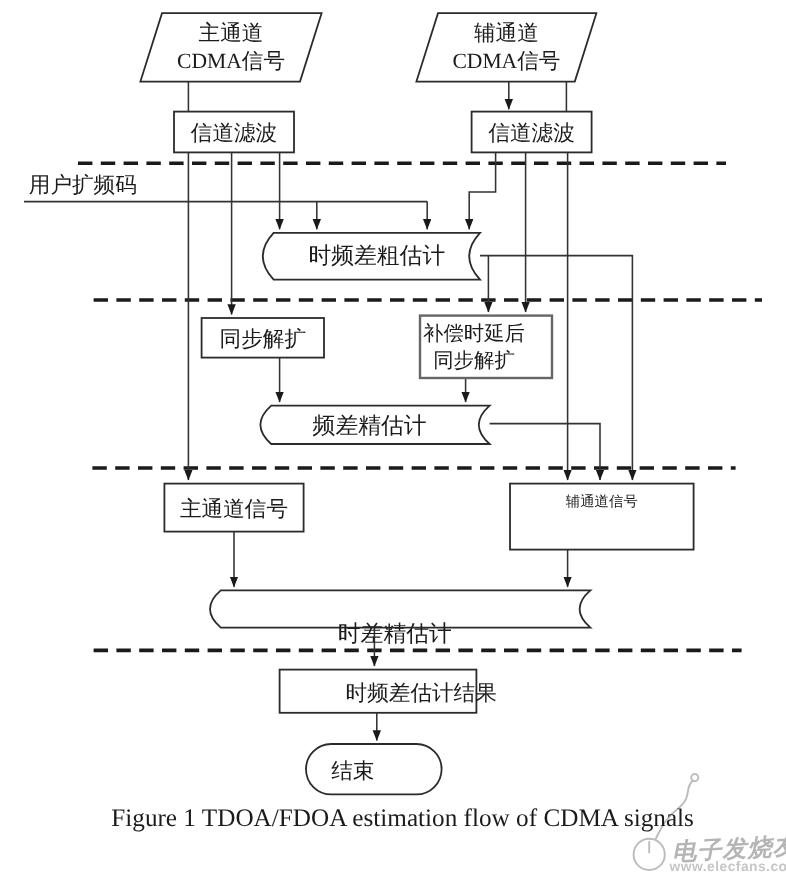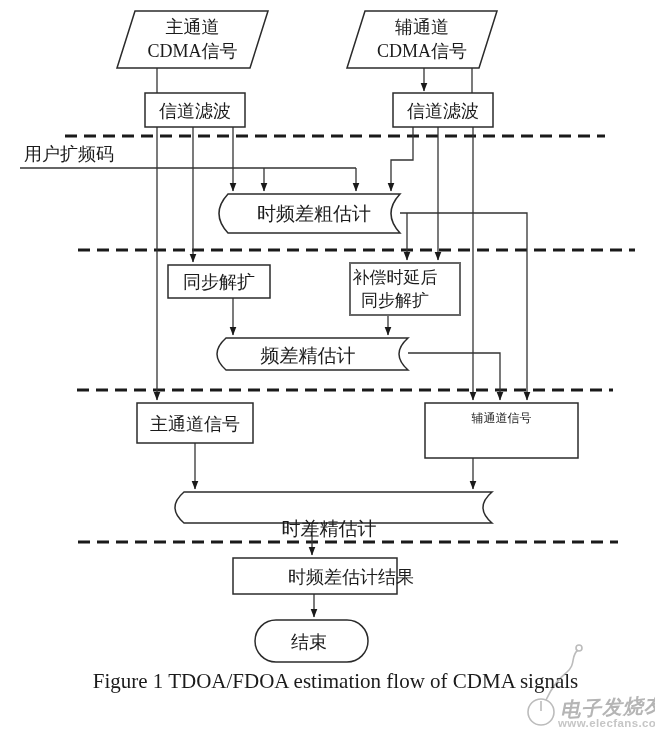--- a/index.html
+++ b/index.html
@@ -122,21 +122,21 @@
   <div class="lbl" style="left:137px;top:413px;width:116px;font-size:18px;">主通道信号</div>
 
   <div class="lbl" style="left:425px;top:406px;width:153px;font-size:12px;line-height:25px;">
     <span class="ln">辅通道信号</span>
   </div>
 
   <div class="lbl" style="left:166px;top:497px;width:326px;font-size:19px;margin-top:20px;">时差精估计</div>
 
   <div class="lbl" style="left:233px;top:566px;width:164px;font-size:18px;margin-left:36px;">时频差估计结果</div>
 
-  <div class="lbl" style="left:255px;top:631px;width:108px;font-size:18px;">结束</div>
+  <div class="lbl" style="left:240px;top:631px;width:108px;font-size:18px;">结束</div>
 
   <div class="lbl" style="left:8px;top:668px;width:655px;font-size:21px;">Figure 1  TDOA/FDOA estimation flow of CDMA signals</div>
 
 
   <div class="wm-brand" style="left:560px;top:694px;">电子发烧友</div>
   <div class="wm-url" style="left:558px;top:717px;">www.elecfans.com</div>
 
 </div>
 
 </body></html>

